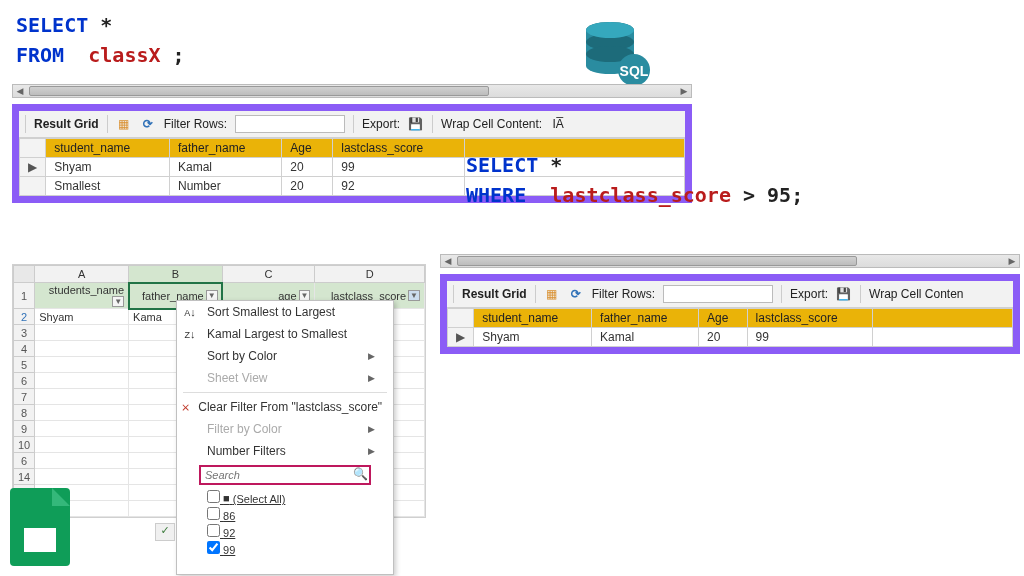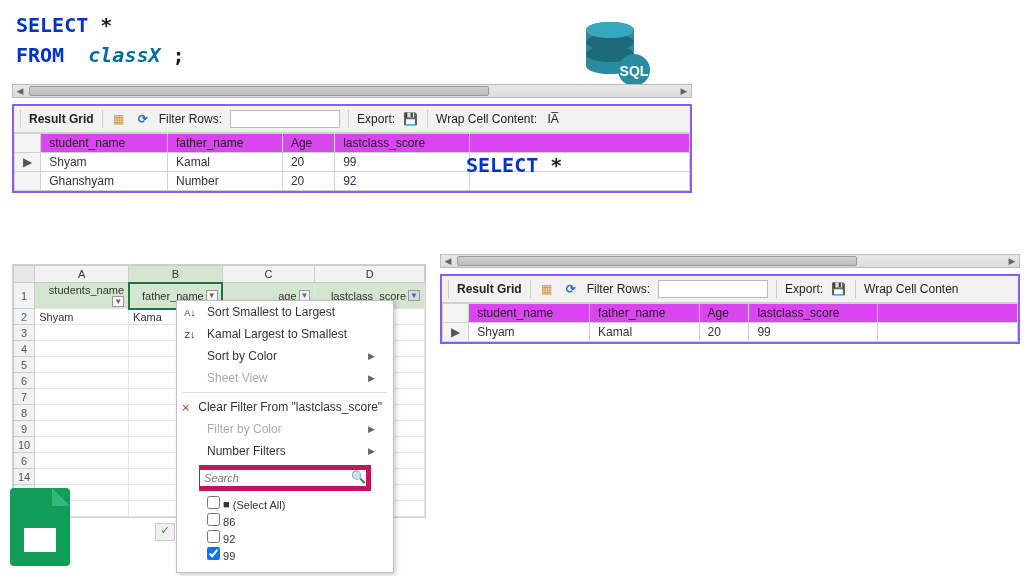--- a/index.html
+++ b/index.html
@@ -1,60 +1,60 @@
 <!DOCTYPE html>
 <html><head>
 <meta charset="utf-8">
 <style>
   * { box-sizing: border-box; margin: 0; padding: 0; }
   body { font-family: "Segoe UI", Tahoma, sans-serif; font-size: 12px; background: #fff; width: 1024px; height: 576px; position: relative; overflow: hidden; color: #333; }
   
   .sql-block { position: absolute; font-family: Consolas, monospace; font-size: 20px; font-weight: 700; line-height: 1.5; }
   .kw { color: #0033cc; }
-  .tbl { color: #0369a1; font-style: italic; }
+  .tbl { color: #b91c1c; }
   .plain { color: #222; }
   
   .sql-icon { position: absolute; top: 20px; left: 580px; width: 72px; height: 66px; }
   
-  .panel { position: absolute; background: #f4f4f4; border: 2px solid #8b5cf6; }
+  .panel { position: absolute; background: #f4f4f4; border: 7px solid #8b5cf6; }
   .scrollbar-h { position: absolute; height: 14px; background: linear-gradient(#e8e8e8,#dcdcdc); border: 1px solid #bbb; }
   .scrollbar-h .thumb { position: absolute; height: 10px; top: 1px; background: linear-gradient(#d0d0d0,#bcbcbc); border: 1px solid #999; border-radius: 2px; }
   .scrollbar-h .arrow { position: absolute; width: 14px; height: 12px; top: 0; font-size: 9px; color: #666; text-align: center; line-height: 12px; }
   
   .toolbar { display: flex; align-items: center; padding: 4px 6px; gap: 8px; background: #f2f2f2; border-bottom: 1px solid #d0d0d0; font-size: 12px; color: #222; }
   .toolbar .sep { width: 1px; height: 18px; background: #ccc; }
   .toolbar .lab { font-weight: 600; }
   .toolbar input { border: 1px solid #bbb; height: 18px; padding: 0 3px; font-size: 12px; }
   .tb-icon { width: 16px; height: 16px; display: inline-flex; align-items: center; justify-content: center; }
   
   .grid { background: #fff; border-collapse: collapse; width: 100%; }
   .grid th, .grid td { border: 1px solid #d0d0d0; padding: 2px 8px; font-size: 12px; text-align: left; background: #fff; }
-  .grid th { background: #d946ef; font-weight: 400; color: #222; }
+  .grid th { background: #eab308; font-weight: 400; color: #222; }
   .grid .rowhead { width: 20px; background: #f3f3f3; text-align: center; color: #555; }
   .grid tr.sel td { background: #e6f0fa; }
   
   .excel { position: absolute; background: #fff; border: 1px solid #d0d0d0; }
   .excel table { border-collapse: collapse; }
   .excel th.colhead { background: #f2f2f2; border: 1px solid #ccc; font-weight: 400; text-align: center; font-size: 11px; padding: 2px 0; }
   .excel th.colhead.sel { background: #d4e6cf; }
   .excel td { border: 1px solid #e5e5e5; font-size: 11px; padding: 1px 4px; height: 16px; }
   .excel td.headrow { background: #d4e6cf; text-align: right; }
   .excel .rh { background: #f2f2f2; border: 1px solid #ccc; text-align: center; width: 20px; font-size: 11px; color: #555; }
   .excel .dd { float: right; font-size: 8px; color: #666; border: 1px solid #999; padding: 0 1px; background: #f5f5f5; margin-left: 2px; }
   
   .filtermenu { position: absolute; background: #fff; border: 1px solid #c0c0c0; box-shadow: 2px 2px 5px rgba(0,0,0,0.2); font-size: 12px; color: #333; }
   .filtermenu .mi { display: flex; align-items: center; padding: 4px 18px 4px 4px; gap: 8px; white-space: nowrap; }
   .filtermenu .mi.disabled { color: #aaa; }
   .filtermenu .mi .ic { width: 18px; text-align: center; font-size: 11px; }
   .filtermenu .mi .arr { margin-left: auto; color: #666; font-size: 9px; }
   .filtermenu .div { height: 1px; background: #ddd; margin: 3px 6px; }
-  .filtermenu .searchbox { margin: 3px 22px; display: flex; border: 5px solid #be185d; justify-content: flex-end; }
+  .filtermenu .searchbox { margin: 3px 22px; display: flex; border: 2px solid #be185d; justify-content: flex-end; }
   .filtermenu .searchbox input { border: none; flex: 1; font-size: 11px; padding: 2px 4px; font-style: italic; color: #888; }
   .filtermenu .searchbox .mag { width: 18px; text-align: center; color: #5b9bd5; }
-  .filtermenu .checklist { padding: 2px 6px 8px 30px; }
+  .filtermenu .checklist { padding: 2px 6px 16px 30px; text-decoration: underline; }
   .filtermenu .checklist label { display: block; font-size: 11px; line-height: 16px; }
   .filtermenu .ok { position: absolute; left: -22px; top: 222px; width: 20px; height: 18px; background: #f0f0f0; border: 1px solid #ccc; text-align: center; font-size: 11px; color: #3a7a3a; }
   
   .sheets-icon { position: absolute; left: 10px; bottom: 10px; width: 60px; height: 78px; }
   .sheets-icon .body { width: 60px; height: 78px; background: #0f9d58; border-radius: 4px; position: relative; }
   .sheets-icon .foldl { position: absolute; right: 0; top: 0; width: 18px; height: 18px; background: #34b87a; clip-path: polygon(0 0, 100% 100%, 0 100%); }
   .sheets-icon .grid { position: absolute; left: 14px; bottom: 14px; width: 32px; height: 24px; border: 2px solid #fff; }
   .sheets-icon .grid::before, .sheets-icon .grid::after { content:""; position:absolute; background:#fff; }
   .sheets-icon .grid::before { left: 10px; top: 0; width: 2px; height: 100%; }
   .sheets-icon .grid::after { top: 11px; left: 0; height: 2px; width: 100%; }
@@ -118,32 +118,33 @@
     <tr>
       <td class="rowhead">▶</td>
       <td>Shyam</td>
       <td>Kamal</td>
       <td>20</td>
       <td>99</td>
           <td></td>
     </tr>
     <tr>
       <td class="rowhead"></td>
-      <td>Ghanshyam</td>
+      <td>Smallest</td>
       <td>Number</td>
       <td>20</td>
       <td>92</td>
           <td></td>
     </tr>
   </tbody>
     </table>
 </div>
 
 <div class="sql-block" style="top:150px; left:466px;">
   <div><span class="kw">SELECT</span><span class="plain"> *</span></div>
+  <div><span class="kw">WHERE</span><span class="plain">&nbsp;&nbsp;</span><span class="tbl">lastclass_score</span><span class="plain"> &gt; 95;</span></div>
 </div>
 
 <div style="position:absolute; left:440px; top:254px; width:580px;">
   <div class="scrollbar-h" style="left:0; top:0; width:580px;">
     <div class="arrow" style="left:0;">◀</div>
     <div class="thumb" style="left:16px; width:400px;"></div>
     <div class="arrow" style="right:0;">▶</div>
   </div>
 </div>
 <div class="panel" style="left:440px; top:274px; width:580px;">

